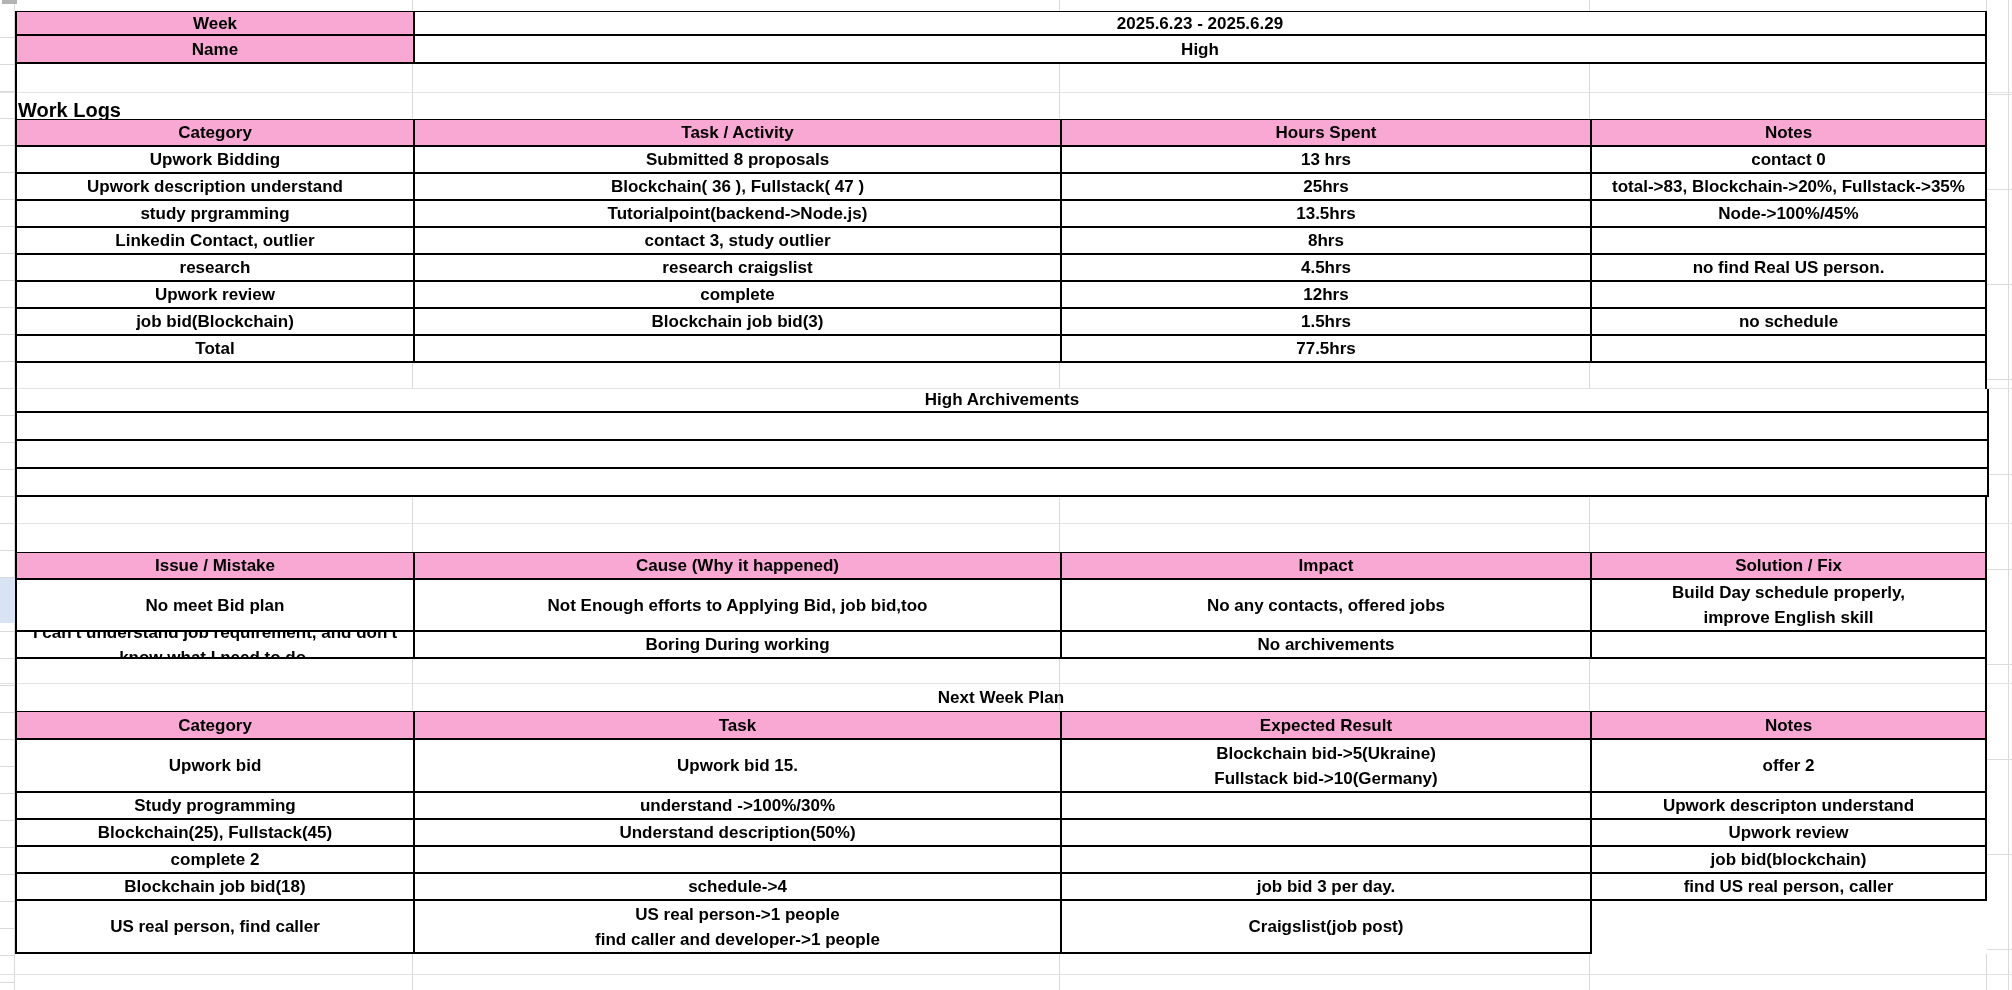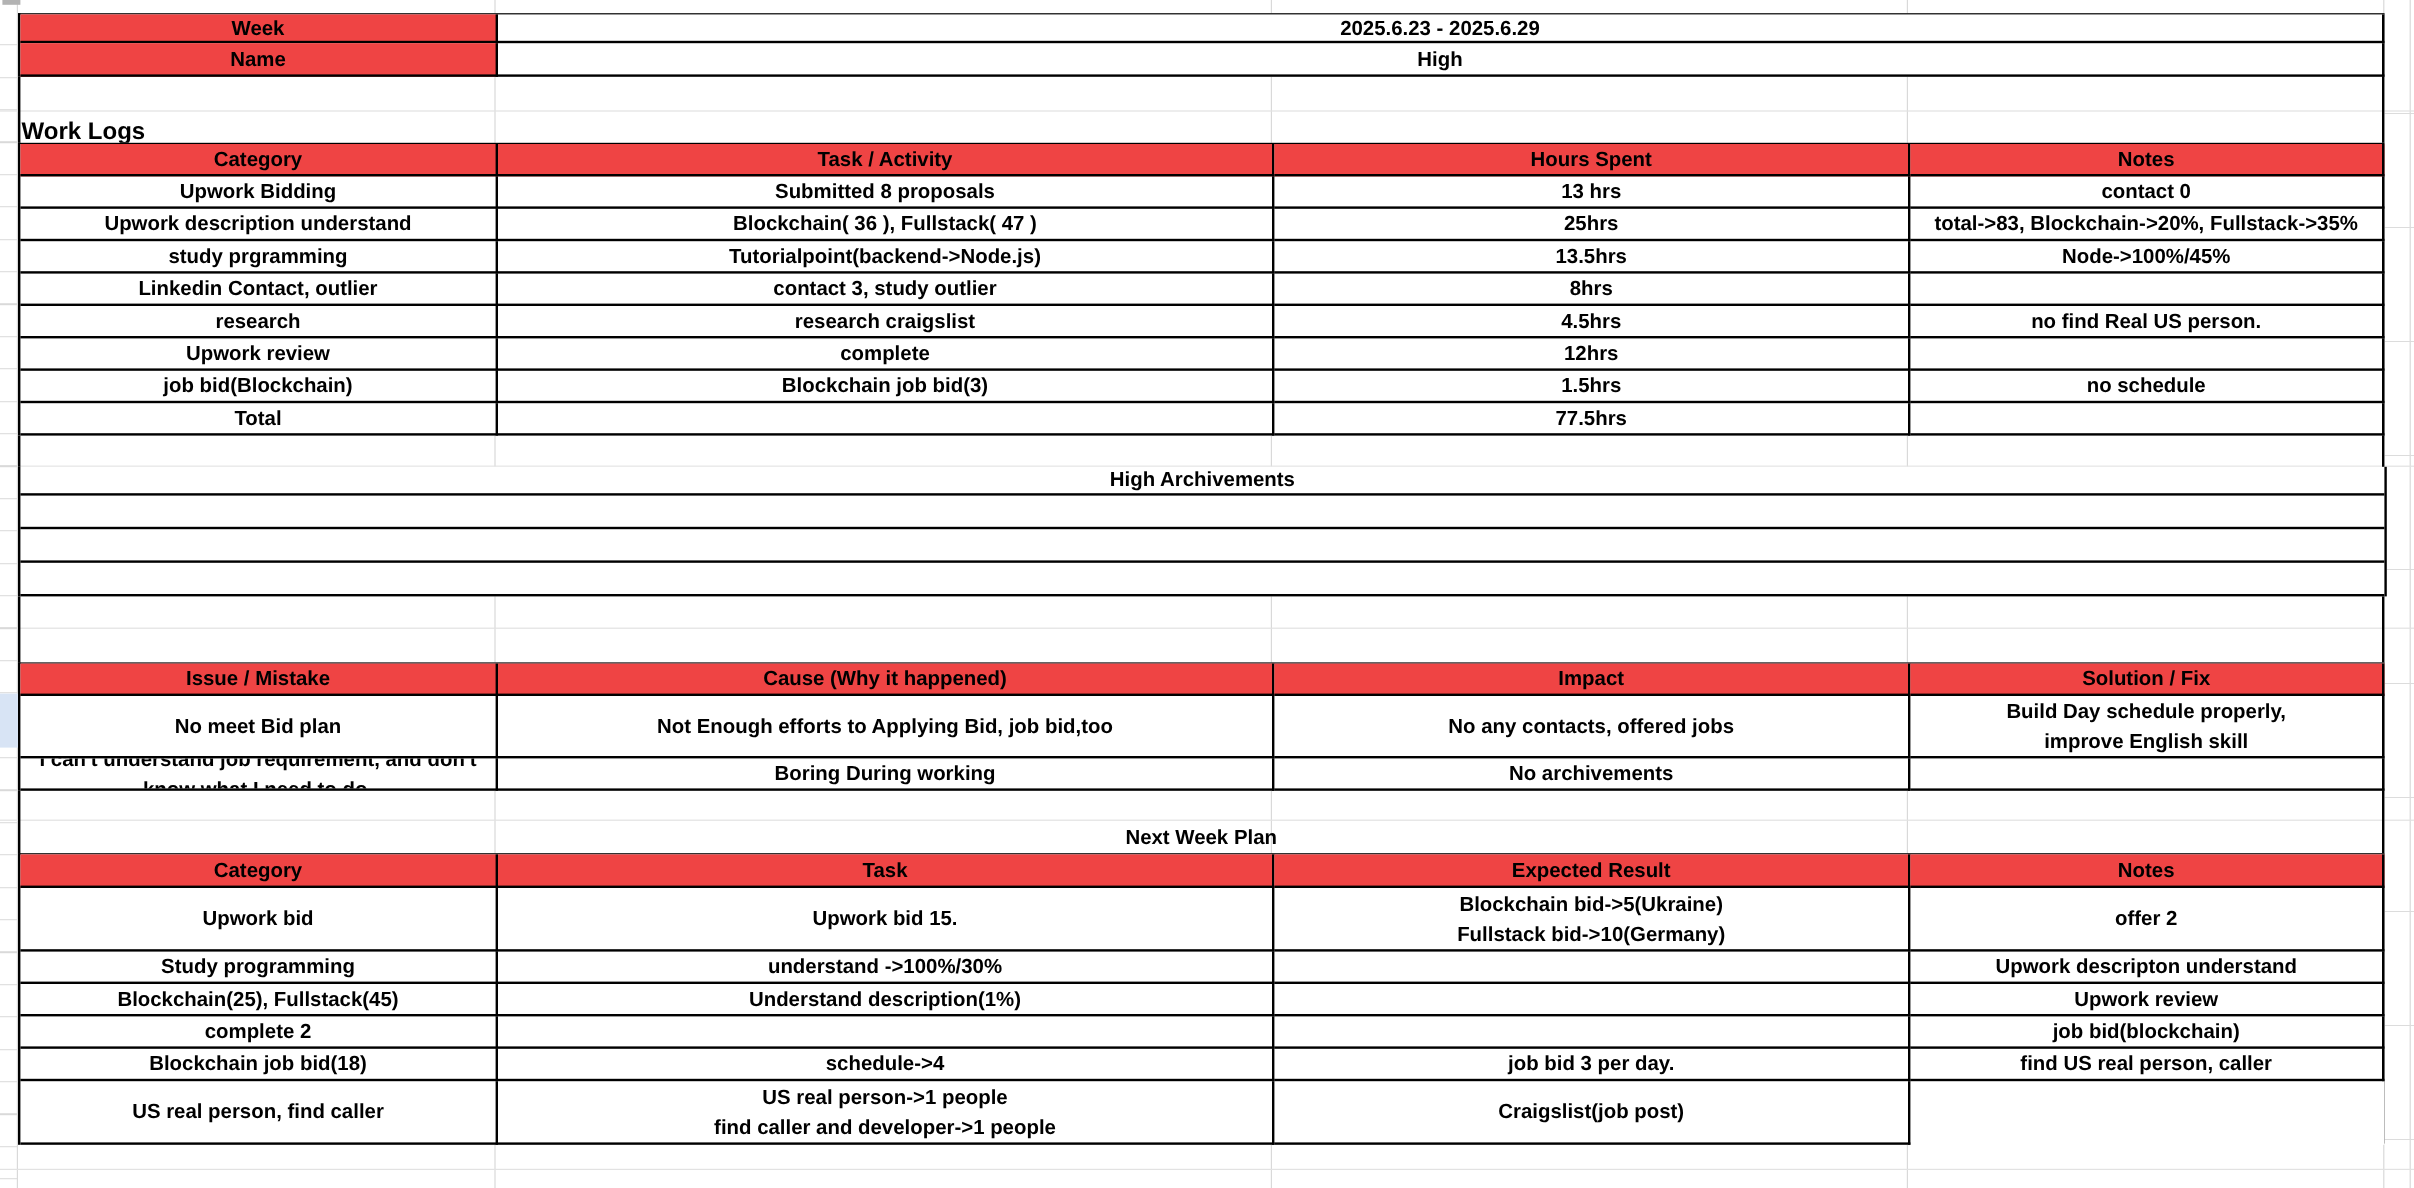--- a/index.html
+++ b/index.html
@@ -28,21 +28,21 @@
   .tbl {
     position:absolute; display:grid; background:#fff;
     border-top:1.5px solid #000; border-left:2px solid #000;
   }
   .tbl .c {
     border-right:2px solid #000; border-bottom:2px solid #000;
     display:flex; align-items:center; justify-content:center;
     text-align:center; font-size:17px; line-height:25px;
     padding:0 4px; box-sizing:border-box; white-space:pre-line; overflow:hidden;
   }
-  .hdr { background:#ef4444; }
+  .hdr { background:#f9a8d4; }
   .tall { align-items:flex-end; padding-bottom:2px; }
   .line1 { align-items:flex-start; padding-top:1px; line-height:26px; }
   .big { font-size:18px; }
 
   .section-label { position:absolute; font-size:20px; }
   .section-title {
     position:absolute; left:15px; width:1972px; text-align:center;
     font-size:17px; display:flex; align-items:center; justify-content:center;
   }
 
@@ -177,21 +177,21 @@
     <div class="c tall">Blockchain bid-&gt;5(Ukraine)
 Fullstack bid-&gt;10(Germany)</div>
     <div class="c tall">offer 2</div>
 
     <div class="c">Study programming</div>
     <div class="c">understand -&gt;100%/30%</div>
     <div class="c"></div>
 
     <div class="c">Upwork descripton understand</div>
     <div class="c">Blockchain(25), Fullstack(45)</div>
-    <div class="c">Understand description(1%)</div>
+    <div class="c">Understand description(50%)</div>
     <div class="c"></div>
 
     <div class="c">Upwork review</div>
     <div class="c">complete 2</div>
     <div class="c"></div>
     <div class="c"></div>
 
     <div class="c">job bid(blockchain)</div>
     <div class="c">Blockchain job bid(18)</div>
     <div class="c">schedule-&gt;4</div>

